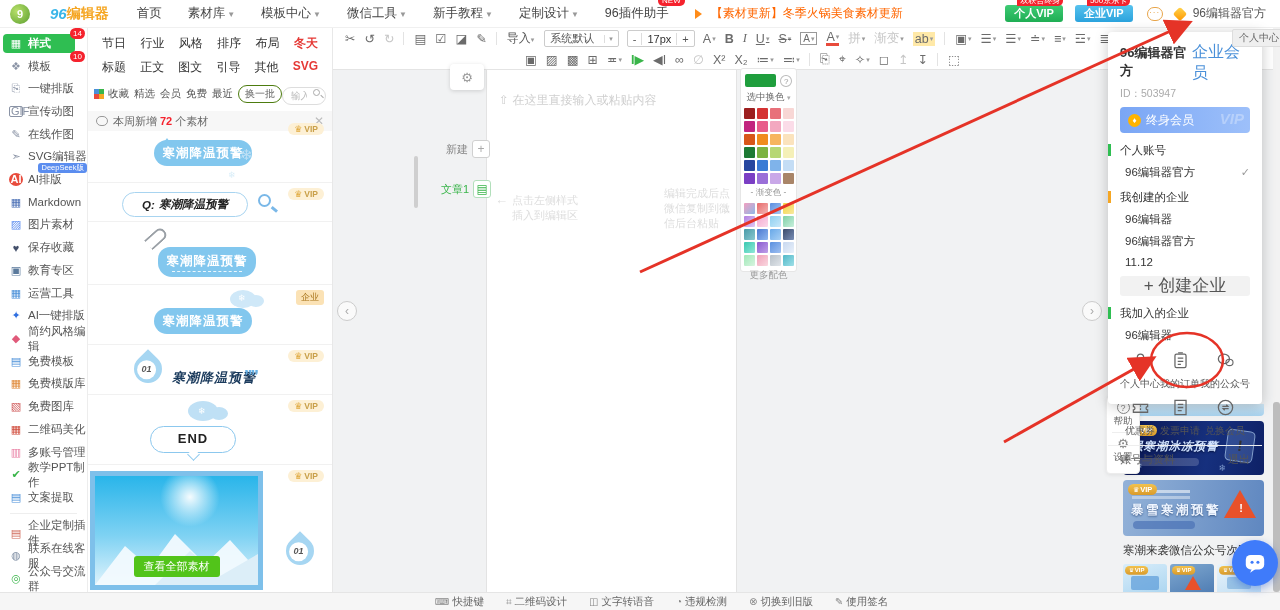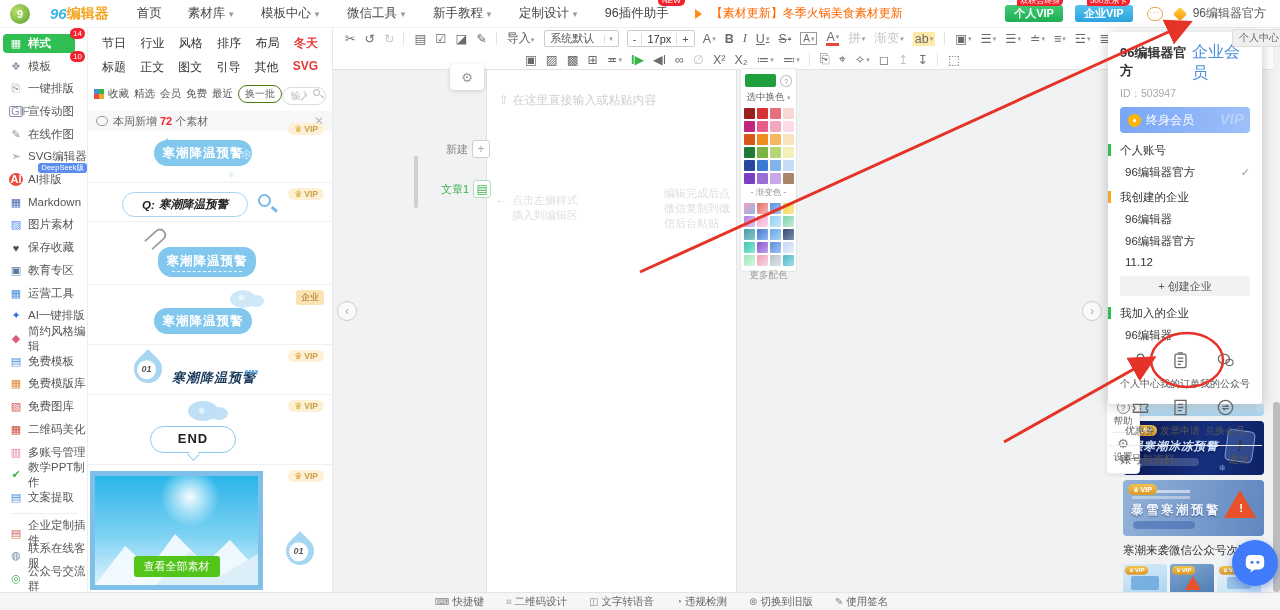--- a/index.html
+++ b/index.html
@@ -198,21 +198,21 @@
 .ac-link{margin-left:auto;font-size:16px;color:#4a90d9;cursor:pointer}
 .ac-id{font-size:10.5px;color:#aaa;margin-top:3px}
 .ac-banner{position:relative;margin-top:6px;height:26px;border-radius:4px;background:linear-gradient(90deg,#7aa6f5,#9dc0fa);display:flex;align-items:center;padding-left:8px;cursor:pointer}
 .ac-banner .bic{width:13px;height:13px;border-radius:50%;background:#ffb400;color:#fff;font-size:8px;text-align:center;line-height:13px;margin-right:5px}
 .ac-banner .bt{color:#fff;font-size:12px}
 .ac-banner .wm{position:absolute;right:6px;top:3px;font-size:15px;font-weight:bold;font-style:italic;color:rgba(255,255,255,.3)}
 .ac-sec{position:relative;font-size:11.5px;color:#333;margin-top:10px}
 .ac-bar{position:absolute;left:-12px;top:1px;width:3px;height:12px}
 .ac-item{display:flex;align-items:center;font-size:11.5px;color:#333;margin-top:7px;padding-left:5px;cursor:pointer}
 .ac-item .ck{margin-left:auto;color:#999;font-size:11px}
-.ac-create{margin-top:8px;height:20px;background:#f2f2f2;border-radius:3px;font-size:11px;color:#555;text-align:center;line-height:20px;cursor:pointer}
+.ac-create{margin-top:8px;height:20px;background:#f2f2f2;border-radius:3px;font-size:17px;color:#555;text-align:center;line-height:20px;cursor:pointer}
 .ac-grid{display:grid;grid-template-columns:repeat(3,1fr);margin-top:8px;row-gap:7px}
 .ac-cell{display:flex;flex-direction:column;align-items:center;cursor:pointer}
 .ac-cell svg{width:19px;height:19px}
 .ac-cell .lb{font-size:10px;color:#555;margin-top:3px;white-space:nowrap}
 .ac-foot{display:flex;border-top:1px solid #eee;margin:7px -12px 0 -12px;padding:6px 12px 0 12px;font-size:11px;color:#555}
 .ac-foot .out{margin-left:auto;cursor:pointer}
 .tooltip{position:absolute;left:1232px;top:29px;background:#efefef;border:1px solid #ddd;border-radius:2px;font-size:10px;color:#666;padding:1px 6px;z-index:45;white-space:nowrap}
 
 
 .bottombar{position:absolute;left:0;top:592px;width:1280px;height:18px;background:#f6f6f6;border-top:1px solid #e5e5e5;display:flex;align-items:center;font-size:10.5px;color:#666;z-index:30}

